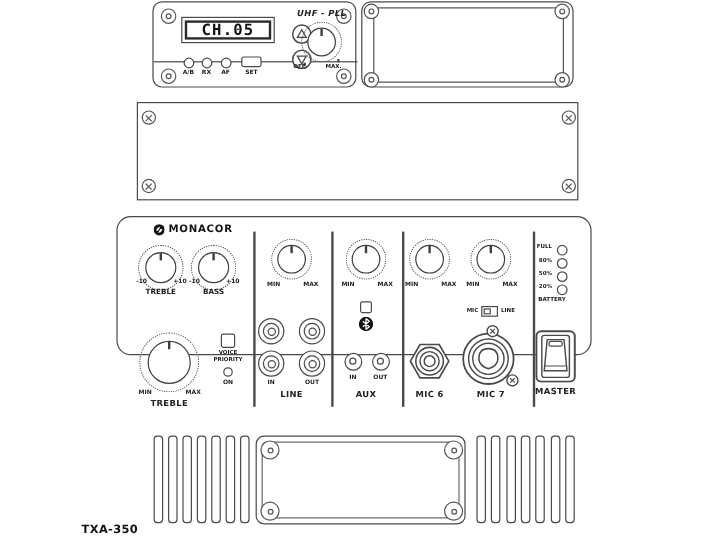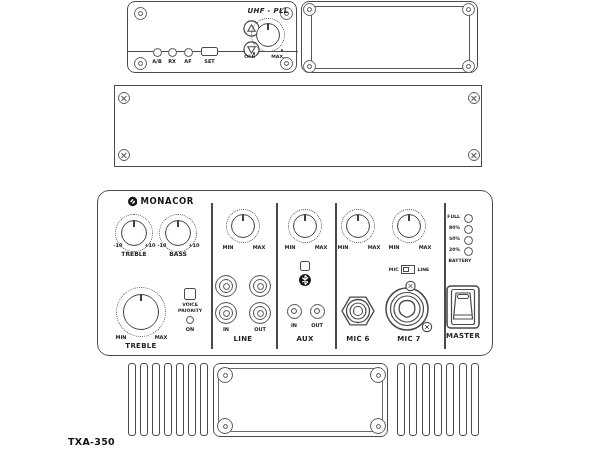--- a/index.html
+++ b/index.html
@@ -46,20 +46,23 @@
       </span>
     <span class="scr" style="left:5.5px;top:54.5px;width:13px;height:13px">
         <i></i>
       </span>
     <span class="scr" style="left:151.5px;top:54.5px;width:13px;height:13px">
         <i></i>
       </span>
 
     <span class="hline" style="left:0;top:48.5px;width:170px"></span>
 
+    <div class="box" style="left:23px;top:12px;width:78px;height:22px;border-width:1.3px">
+      <div class="lcdtxt">CH.05</div>
+    </div>
 
     <span style="position:absolute;left:114.5px;top:17.5px">
       <svg width="17" height="17" viewBox="0 0 17 17">
         <circle cx="8.5" cy="8.5" r="7.6" fill="#fff" stroke="#4a4a4a" stroke-width="1.3"></circle>
         <path d="M8.5 4.8 L12.2 11.2 H4.8 Z" fill="none" stroke="#4a4a4a" stroke-width="1.1"></path>
       </svg>
     </span>
     <span style="position:absolute;left:114.5px;top:38.5px">
       <svg width="17" height="17" viewBox="0 0 17 17">
         <circle cx="8.5" cy="8.5" r="7.6" fill="#fff" stroke="#4a4a4a" stroke-width="1.3"></circle>
@@ -119,21 +122,21 @@
     <span class="scrx" style="left:3px;top:63px;width:12px;height:12px">
         <i></i>
         <b></b>
       </span>
     <span class="scrx" style="left:353px;top:63px;width:12px;height:12px">
         <i></i>
         <b></b>
       </span>
   </div>
 
-  <div class="box" style="left:97px;top:190px;width:396px;height:166px;border-radius:12px">
+  <div class="box" style="left:97px;top:180px;width:396px;height:116px;border-radius:12px">
 
     <div style="position:absolute;left:30px;top:4px;width:66px;height:12px;display:flex;align-items:center;justify-content:center;gap:3px">
       <svg width="11" height="11" viewBox="0 0 11 11">
         <circle cx="5.5" cy="5.5" r="5.5" fill="#131313"></circle>
         <path d="M2.6 6.4 C2.7 4.2 4.3 2.7 6.5 2.7 L4.4 6.4 Z M8.4 4.6 C8.3 6.8 6.7 8.3 4.5 8.3 L6.6 4.6 Z" fill="#fff"></path>
       </svg>
       <span style="font-size:8.5px;font-weight:bold;letter-spacing:.6px;color:#131313">MONACOR</span>
     </div>
 
     <span class="vsep" style="left:113px;top:12px;height:146px"></span>

